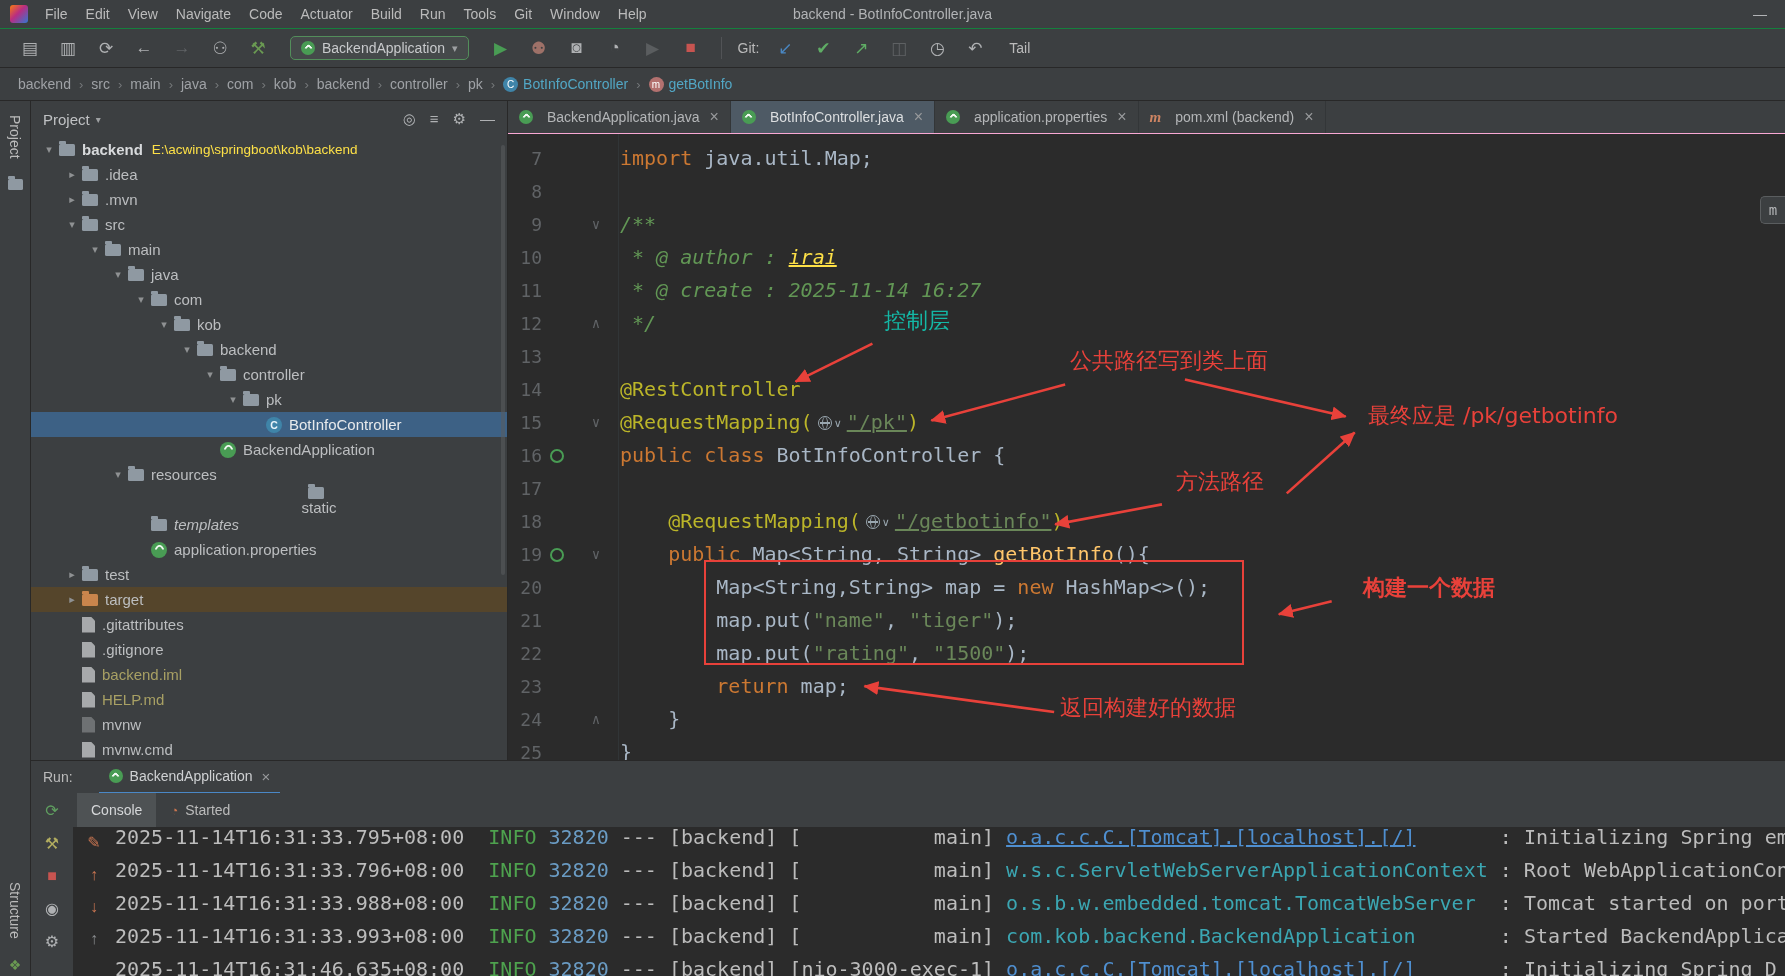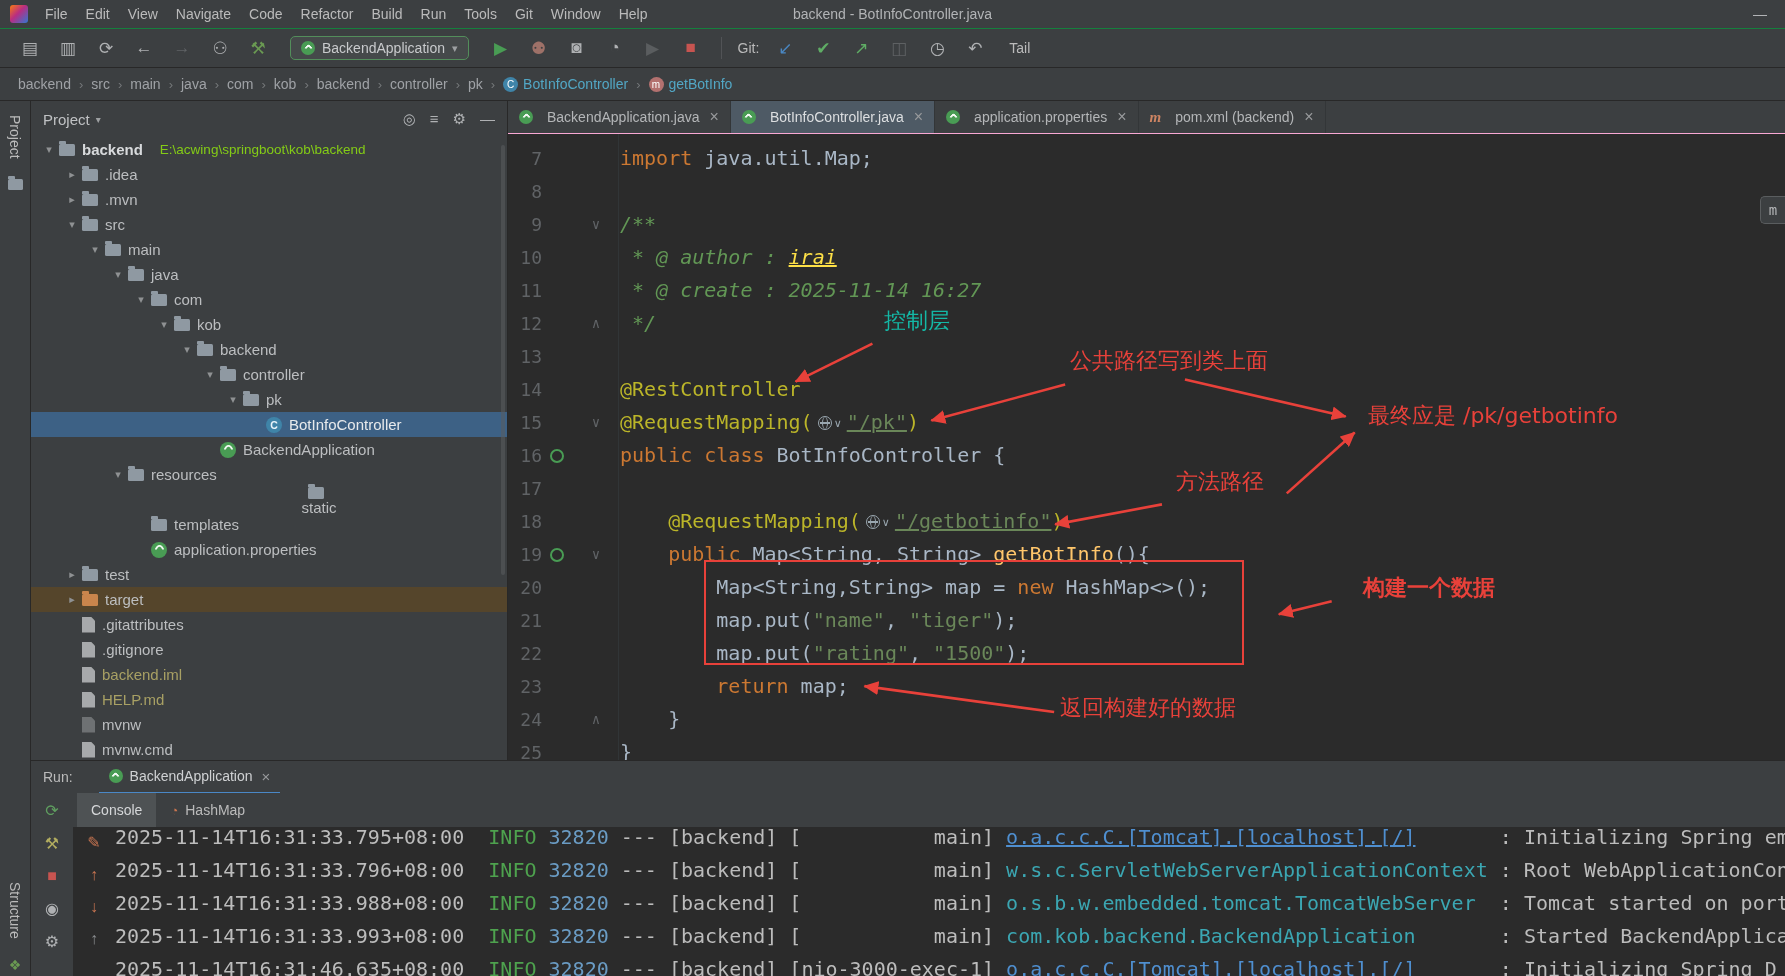--- a/index.html
+++ b/index.html
@@ -56,21 +56,21 @@
   .pp-icon{font-size:15px;color:#afb1b3;cursor:pointer}
   .tree{flex:1;overflow:hidden}
   .tree-row{display:flex;align-items:center;height:25px;font-size:15px;color:#bcbec0;cursor:pointer;white-space:nowrap}
   .tree-row.selected{background:#3d6185}
   .tree-row.selected .tlabel{color:#e8eaec}
   .tree-row.excluded{background:#55452b}
   .chev{flex:none;width:20px;font-size:11px;color:#8f9193;text-align:center}
   .tic{margin-right:7px;flex:none;display:flex;align-items:center}
   .tlabel.bold{font-weight:bold;color:#d8dadc}
   .tlabel.ignored{color:#a8a064}
-  .tsuffix{color:#84cc16;margin-left:17px;font-size:13.5px}
+  .tsuffix{color:#fde047;margin-left:9px;font-size:13.5px}
   .tree-scroll{position:absolute;right:2px;top:44px;width:4px;height:430px;background:#5a5d5f;border-radius:2px;opacity:.55}
 
   
   .ic-folder{width:16px;height:12px;background:#8f99a2;border-radius:1.5px;position:relative}
   .ic-folder::before{content:"";position:absolute;top:-3px;left:0;width:7px;height:3px;background:inherit;border-radius:1px 1px 0 0}
   .ic-folder.excl{background:#c9854c}
   .ic-class{width:16px;height:16px;border-radius:50%;background:#3f84a8;color:#e8f4fa;font-size:10.5px;font-weight:bold;display:flex;align-items:center;justify-content:center}
   .ic-spring{width:16px;height:16px;border-radius:50%;background:#499c54;position:relative;flex:none}
   .ic-spring::after{content:"";position:absolute;inset:3.5px;border:2px solid rgba(255,255,255,.92);border-radius:50%;border-right-color:transparent;border-bottom-color:transparent;transform:rotate(45deg);box-sizing:border-box}
   .ic-spring.small{width:14px;height:14px}
@@ -144,21 +144,21 @@
 <div class="app">
 
   <div class="titlebar">
     <div class="logo"></div>
     <nav class="menus" id="menus">
         <span class="menu-item">File</span>
         <span class="menu-item">Edit</span>
         <span class="menu-item">View</span>
         <span class="menu-item">Navigate</span>
         <span class="menu-item">Code</span>
-        <span class="menu-item">Refactor</span>
+        <span class="menu-item">Actuator</span>
         <span class="menu-item">Build</span>
         <span class="menu-item">Run</span>
         <span class="menu-item">Tools</span>
         <span class="menu-item">Git</span>
         <span class="menu-item">Window</span>
         <span class="menu-item">Help</span>
       </nav>
     <div class="win-title">backend - BotInfoController.java</div>
     <div class="win-min">—</div>
   </div>
@@ -373,21 +373,21 @@
                 </span>
                 <span class="tlabel">resources</span>
               </div>
               <div class="tree-row" style="padding-left: 100px; flex-direction: column;">
                 <span class="chev"></span>
                 <span class="tic">
                   <span class="ic-folder"></span>
                 </span>
                 <span class="tlabel">static</span>
               </div>
-              <div class="tree-row" style="padding-left: 100px;">
+              <div class="tree-row" style="padding-left: 100px; font-style: italic;">
                 <span class="chev"></span>
                 <span class="tic">
                   <span class="ic-folder"></span>
                 </span>
                 <span class="tlabel">templates</span>
               </div>
               <div class="tree-row" style="padding-left: 100px;">
                 <span class="chev"></span>
                 <span class="tic">
                   <span class="ic-spring"></span>
@@ -653,21 +653,21 @@
               <span class="rp-icon" style="color: rgb(175, 177, 179);">◉</span>
               <span class="rp-icon" style="color: rgb(175, 177, 179);">⚙</span>
             </div>
           <div class="run-right">
             <div class="run-tabs" id="runTabs">
                 <div class="vtab active">
                   <span>Console</span>
                 </div>
                 <div class="vtab">
                   <span class="vtab-ic" style="color: rgb(199, 116, 80);">◔</span>
-                  <span>HashMap</span>
+                  <span>Started</span>
                 </div>
               </div>
             <div class="console-area">
               <div class="toolcol2" id="runIcons2">
                   <span class="rp-icon" style="color: rgb(199, 116, 80);">✎</span>
                   <span class="rp-icon" style="color: rgb(199, 116, 80);">↑</span>
                   <span class="rp-icon" style="color: rgb(199, 116, 80);">↓</span>
                   <span class="rp-icon" style="color: rgb(138, 141, 144);">↑</span>
                 </div>
               <div class="console" id="console"><div class="console-line"><span class="c-time">2025-11-14T16:31:33.795+08:00</span>  <span class="c-lvl">INFO</span> <span class="c-pid">32820</span> --- [backend] [           main] <span class="c-logger link">o.a.c.c.C.[Tomcat].[localhost].[/]</span>       <span class="c-msg">: Initializing Spring em</span></div><div class="console-line"><span class="c-time">2025-11-14T16:31:33.796+08:00</span>  <span class="c-lvl">INFO</span> <span class="c-pid">32820</span> --- [backend] [           main] <span class="c-logger">w.s.c.ServletWebServerApplicationContext</span> <span class="c-msg">: Root WebApplicationCon</span></div><div class="console-line"><span class="c-time">2025-11-14T16:31:33.988+08:00</span>  <span class="c-lvl">INFO</span> <span class="c-pid">32820</span> --- [backend] [           main] <span class="c-logger">o.s.b.w.embedded.tomcat.TomcatWebServer</span>  <span class="c-msg">: Tomcat started on port</span></div><div class="console-line"><span class="c-time">2025-11-14T16:31:33.993+08:00</span>  <span class="c-lvl">INFO</span> <span class="c-pid">32820</span> --- [backend] [           main] <span class="c-logger">com.kob.backend.BackendApplication</span>       <span class="c-msg">: Started BackendApplica</span></div><div class="console-line"><span class="c-time">2025-11-14T16:31:46.635+08:00</span>  <span class="c-lvl">INFO</span> <span class="c-pid">32820</span> --- [backend] [nio-3000-exec-1] <span class="c-logger link">o.a.c.c.C.[Tomcat].[localhost].[/]</span>       <span class="c-msg">: Initializing Spring D</span></div></div>

